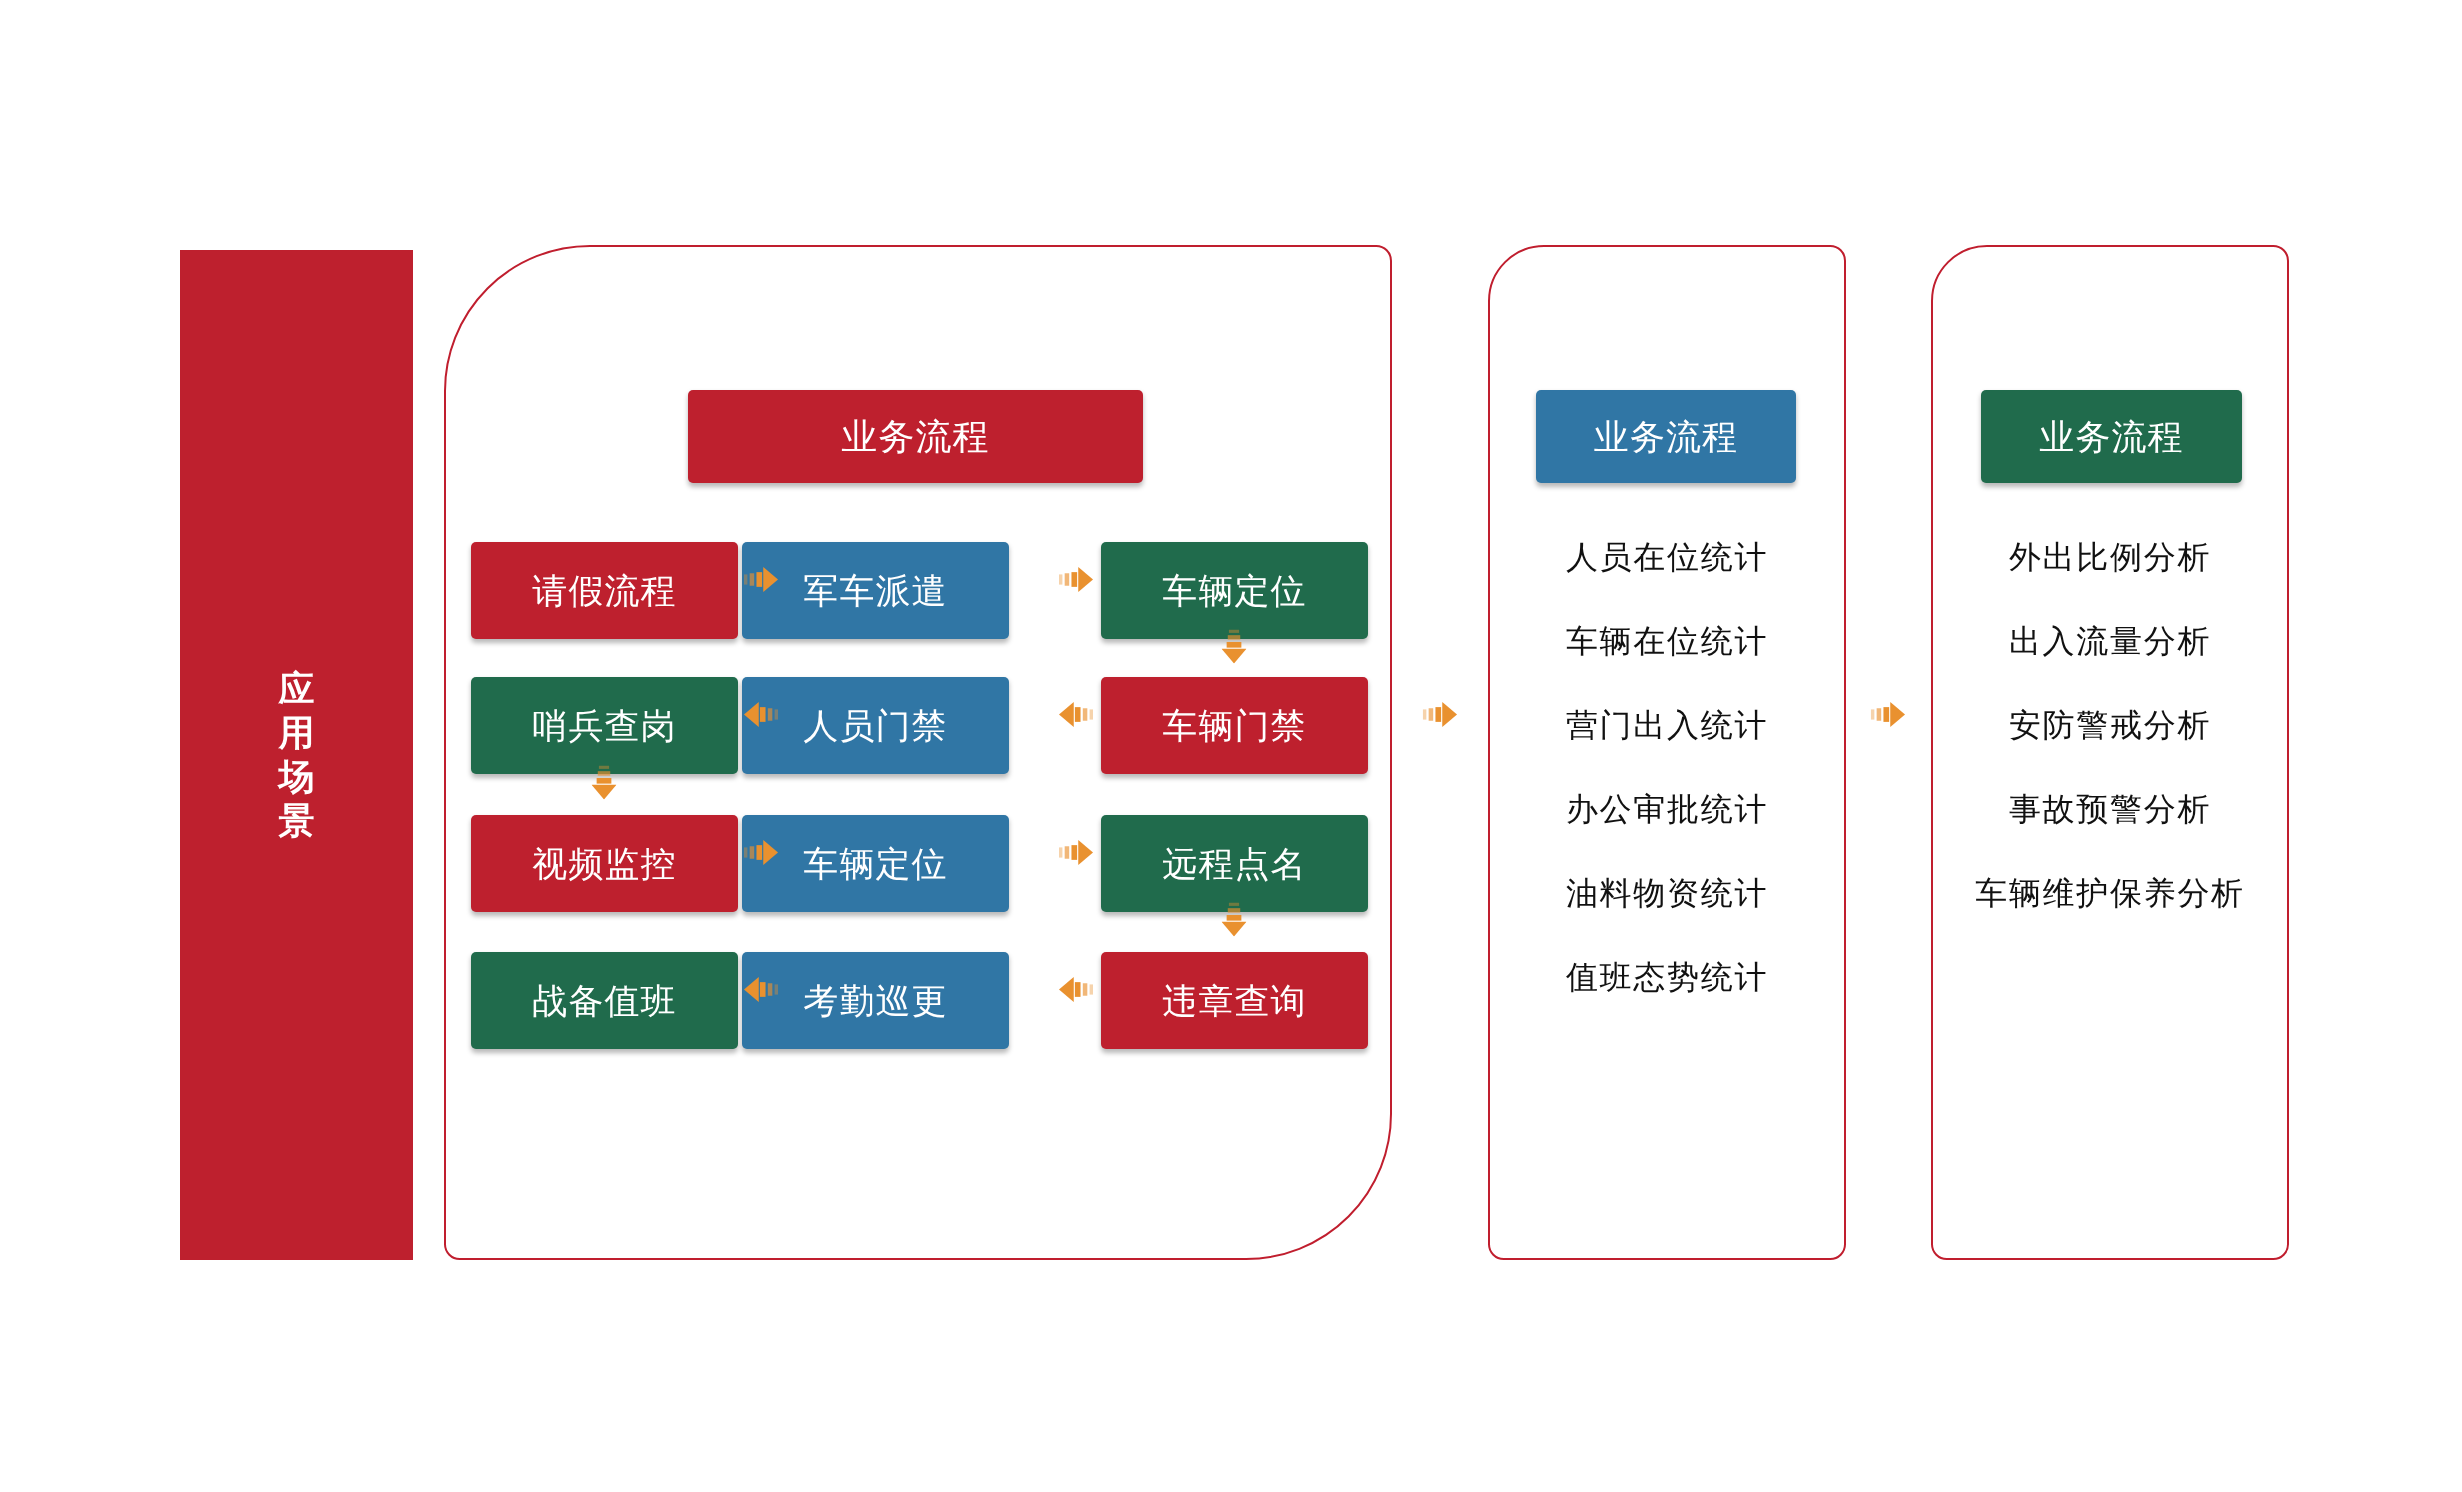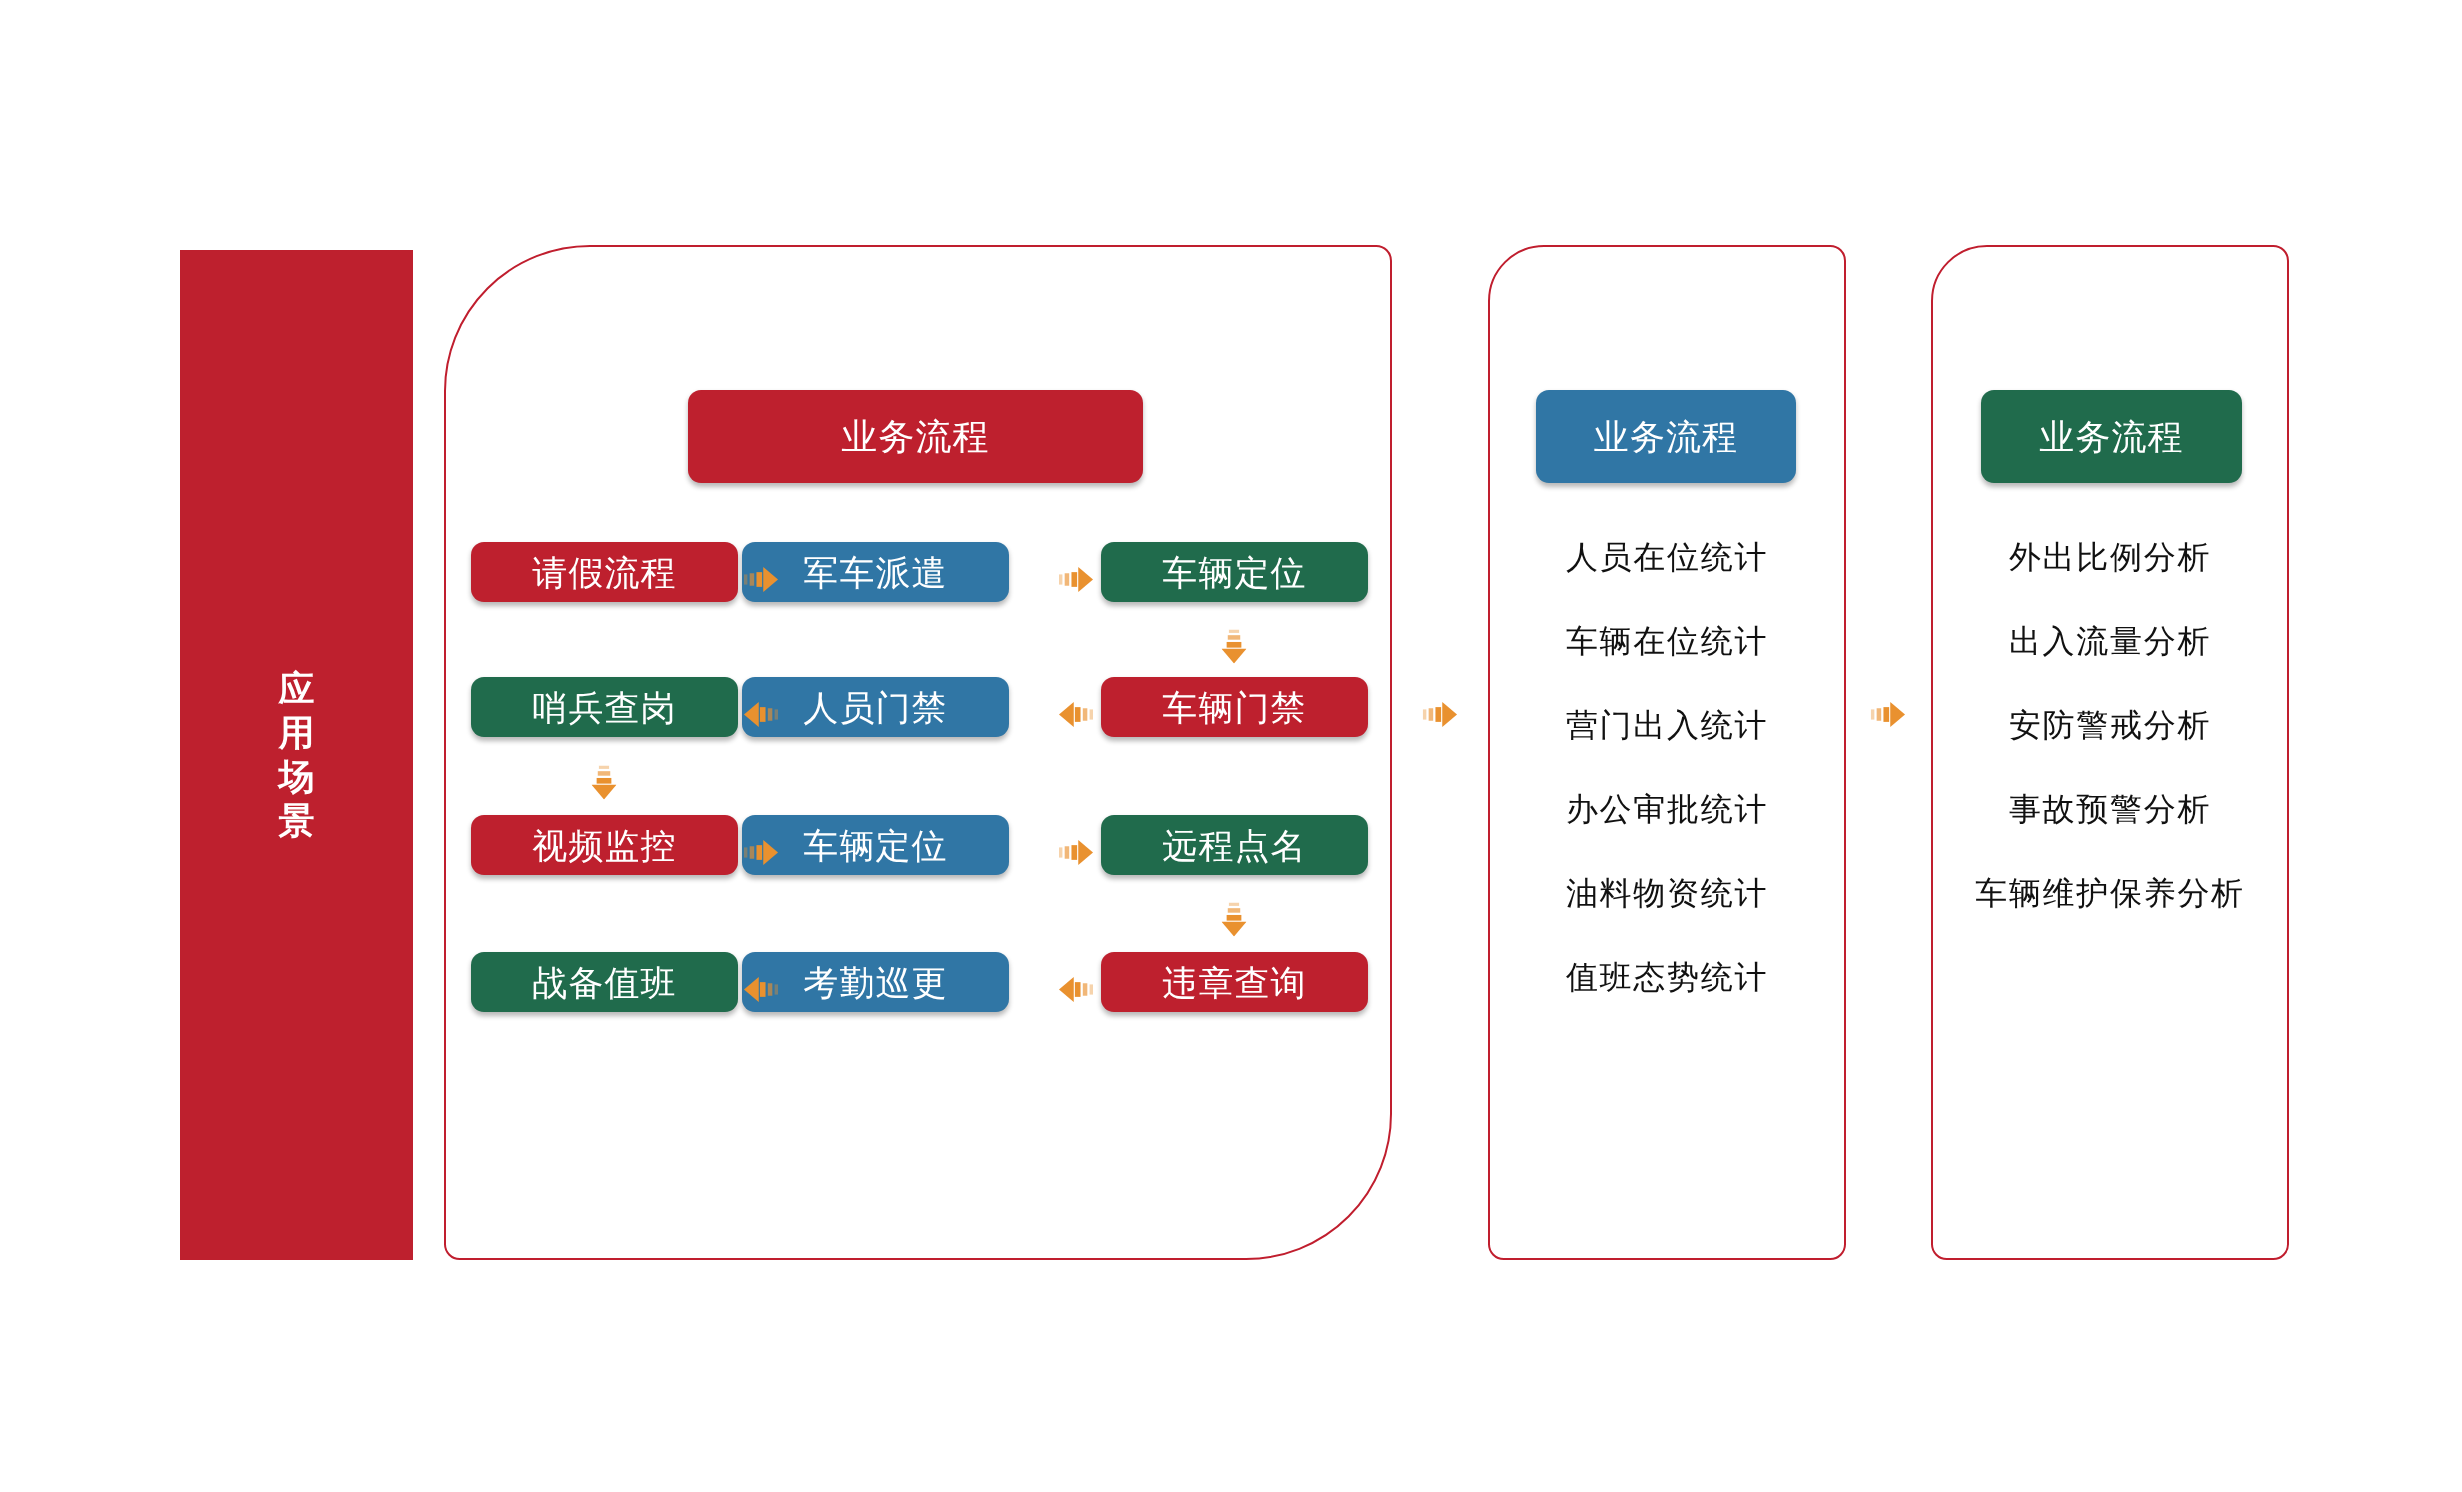--- a/index.html
+++ b/index.html
@@ -12,31 +12,31 @@
             justify-content:center;gap:7.9px;}
   .side-bar .ch{color:#ffffff;font-size:36px;font-weight:700;line-height:1;letter-spacing:0;}
 
   
   .panel{position:absolute;top:245px;height:1015px;border:2.8px solid #C01E2E;background:#ffffff;box-sizing:border-box;}
   .panel-1{left:444px;width:948px;border-radius:146px 15.7px 146px 15.7px;}
   .panel-2{left:1488px;width:358px;border-radius:56px 15.7px 15.7px 15.7px;}
   .panel-3{left:1931px;width:358px;border-radius:56px 15.7px 15.7px 15.7px;}
 
   
-  .box{position:absolute;border-radius:13px;display:flex;align-items:center;justify-content:center;
+  .box{position:absolute;border-radius:5px;display:flex;align-items:center;justify-content:center;
        color:#ffffff;font-size:35px;letter-spacing:1.1px;line-height:1;
        box-shadow:0 3.9px 5.6px rgba(0,0,0,0.28);}
   .box-red{background:#BE202E;}
   .box-blue{background:#3076A5;}
   .box-green{background:#206B4C;}
   .hdr{width:455px;height:93px;left:688px;top:390px;font-size:36px;}
   .hdr-2{left:1536px;top:390px;width:260px;height:93px;font-size:35px;}
   .hdr-3{left:1981px;top:390px;width:261px;height:93px;font-size:35px;}
 
-  .gbox{width:267px;height:60px;}
+  .gbox{width:267px;height:97px;}
   .c1{left:471px;} .c2{left:742px;} .c3{left:1101px;}
   .r1{top:542px;} .r2{top:677px;} .r3{top:815px;} .r4{top:952px;}
 
   
   .arrow{position:absolute;width:34px;height:25px;}
   .arrow svg{display:block;width:100%;height:100%;}
   .arrow .a{fill:#E9912F;}
   .arrow-left{transform:scaleX(-1);}
   .arrow-down{transform:rotate(90deg);}
   .arrow-big{width:36px;height:25px;}

